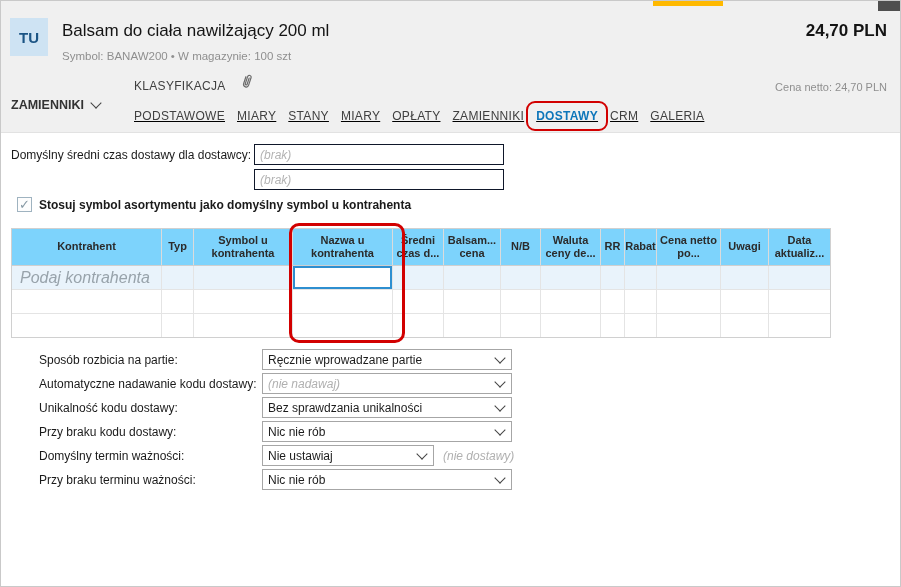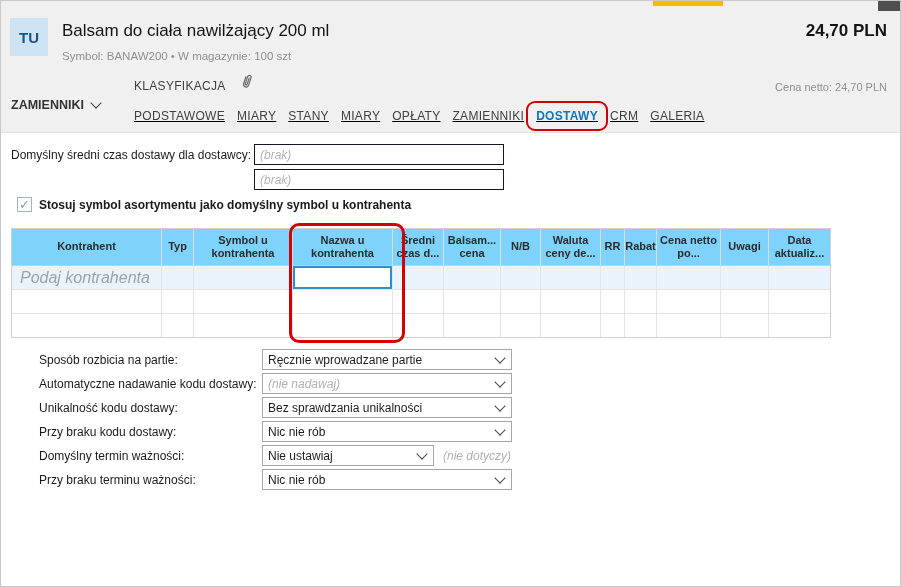--- a/index.html
+++ b/index.html
@@ -192,21 +192,21 @@
         <span class="cv">Nic nie rób</span>
         <i class="chev"></i>
       </div>
     </div>
     <div class="brow">
       <span class="bl">Domyślny termin ważności:</span>
       <div class="combo narrow">
         <span class="cv">Nie ustawiaj</span>
         <i class="chev"></i>
       </div>
-      <span class="suffix">(nie dotyczy)</span>
+      <span class="suffix">(nie dostawy)</span>
     </div>
     <div class="brow">
       <span class="bl">Przy braku terminu ważności:</span>
       <div class="combo">
         <span class="cv">Nic nie rób</span>
         <i class="chev"></i>
       </div>
     </div>
   </div>
 </div>

